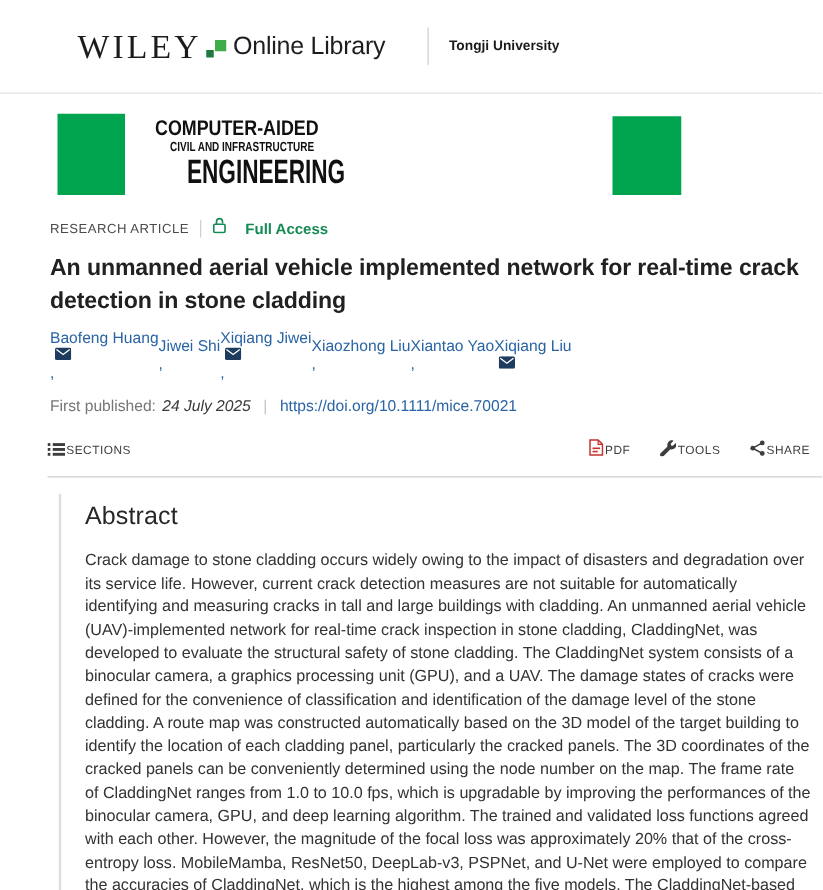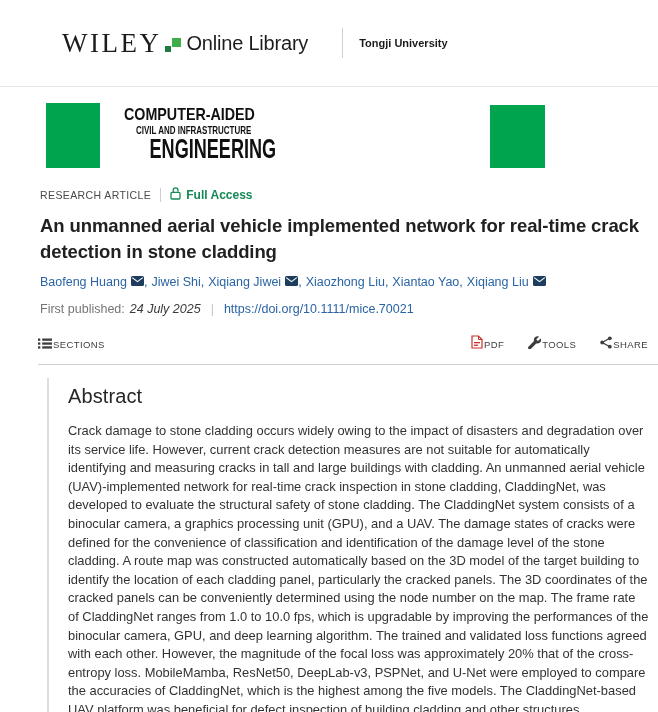--- a/index.html
+++ b/index.html
@@ -3,21 +3,21 @@
 <meta charset="utf-8">
 <style>
   * { box-sizing: border-box; margin: 0; padding: 0; }
   html, body { background: #fff; }
   body {
     width: 658px; height: 712px; overflow: hidden; position: relative;
     font-family: "Liberation Sans", sans-serif; color: #333;
   }
 
   
-  .site-header { height: 87px; border-bottom: 1px solid #e4e4e4; display: flex; align-items: center; }
+  .site-header { height: 75px; border-bottom: 1px solid #e4e4e4; display: flex; align-items: center; }
   .brand-row { display: flex; align-items: center; margin-left: 62px; }
   .wiley-word {
     font-family: "Liberation Serif", serif; font-size: 27px; color: #1c1c1c;
     letter-spacing: 2.5px; font-weight: 400; line-height: 1;
   }
   .wiley-mark { position: relative; width: 16px; height: 17px; display: inline-block; margin: 2px 5px 0 4px; }
   .wiley-mark .sq-dark { position: absolute; left: 0; bottom: 1px; width: 6px; height: 6px; background: #1f7a41; }
   .wiley-mark .sq-light { position: absolute; right: 0; top: 2px; width: 9px; height: 9px; background: #3fae49; }
   .ol-word { font-size: 20px; color: #1d1d1d; font-weight: 500; letter-spacing: -0.2px; }
   .header-divider { width: 1px; height: 30px; background: #d0d0d0; margin: 0 16px 0 34px; }
@@ -32,28 +32,28 @@
   .jline { display: block; white-space: nowrap; }
   .jline1 { font-size: 17px; font-weight: 800; transform: scaleX(0.84); line-height: 17px; }
   .jline2 { font-size: 10.5px; font-weight: 700; transform: scaleX(0.76); line-height: 12px; margin-top: 1px; }
   .jline3 { font-size: 27px; font-weight: 800; transform: scaleX(0.67); line-height: 26px; }
 
   
   .article-meta { margin-left: 40px; margin-right: 12px; }
   .type-row { display: flex; align-items: center; margin-top: 17px; }
   .article-type { font-size: 10.5px; color: #4a4a4a; letter-spacing: 0.4px; }
   .type-divider { width: 1px; height: 14px; background: #cfcfcf; margin: 0 9px; }
-  .access-badge { display: flex; align-items: center; gap: 5px; justify-content: center; }
+  .access-badge { display: flex; align-items: center; gap: 15px; justify-content: center; }
   .access-label { font-size: 12px; font-weight: 700; color: #148a54; }
   .article-title {
     margin-top: 9px; max-width: 625px; font-size: 18.5px; font-weight: 700;
     line-height: 25.5px; color: #212121; letter-spacing: -0.1px;
   }
   .authors-row { margin-top: 11px; font-size: 12.5px; color: #2a64a4; display: flex; flex-wrap: wrap; align-items: center; }
-  .author { display: inline-flex; align-items: flex-start; }
+  .author { display: inline-flex; align-items: flex-start; flex-direction: column; }
   .author-name { cursor: pointer; }
   .env-icon { margin-left: 4px; display: inline-block; }
   .sep { margin-right: 4px; color: #2a64a4; }
   .pub-row { margin-top: 13px; font-size: 12.5px; display: flex; align-items: flex-start; }
   .pub-label { color: #757575; margin-right: 5px; }
   .pub-date { color: #3a3a3a; font-style: italic; }
   .pub-divider { color: #c4c4c4; margin: 0 10px; }
   .doi-link { color: #2a64a4; cursor: pointer; }
 
   

